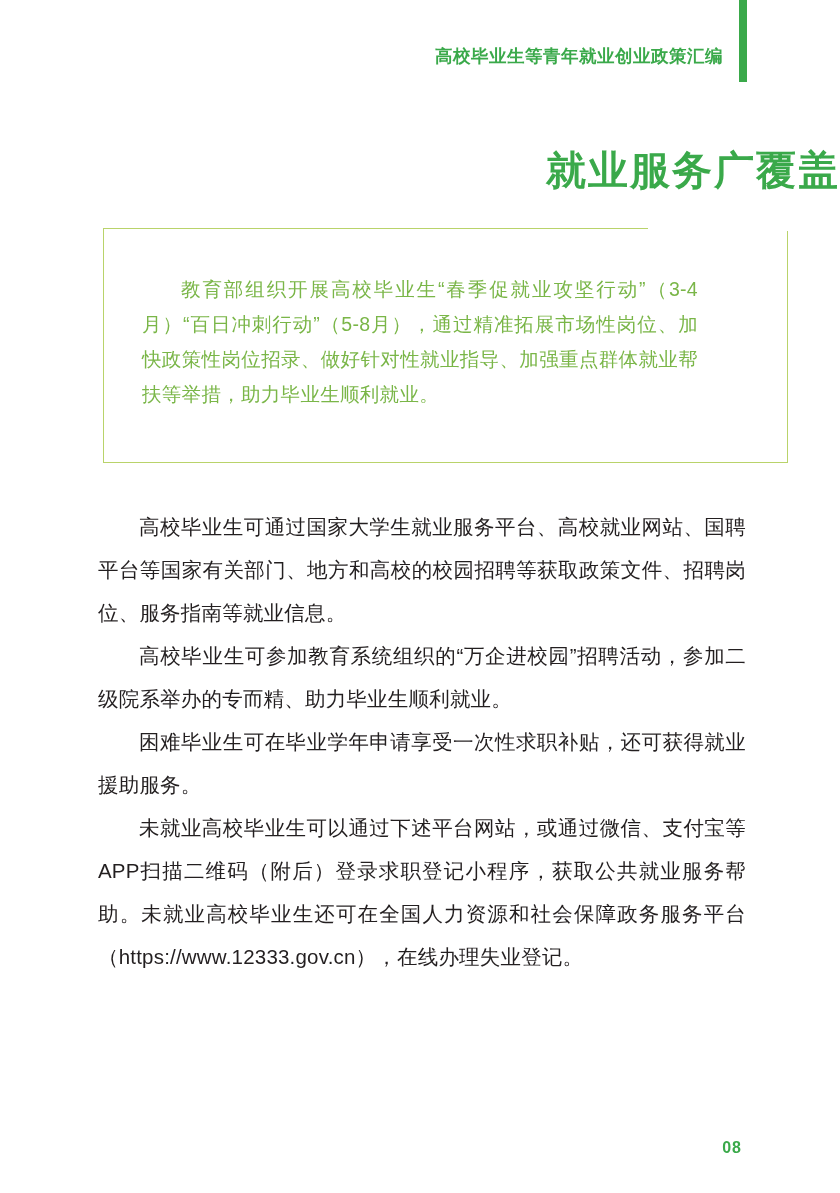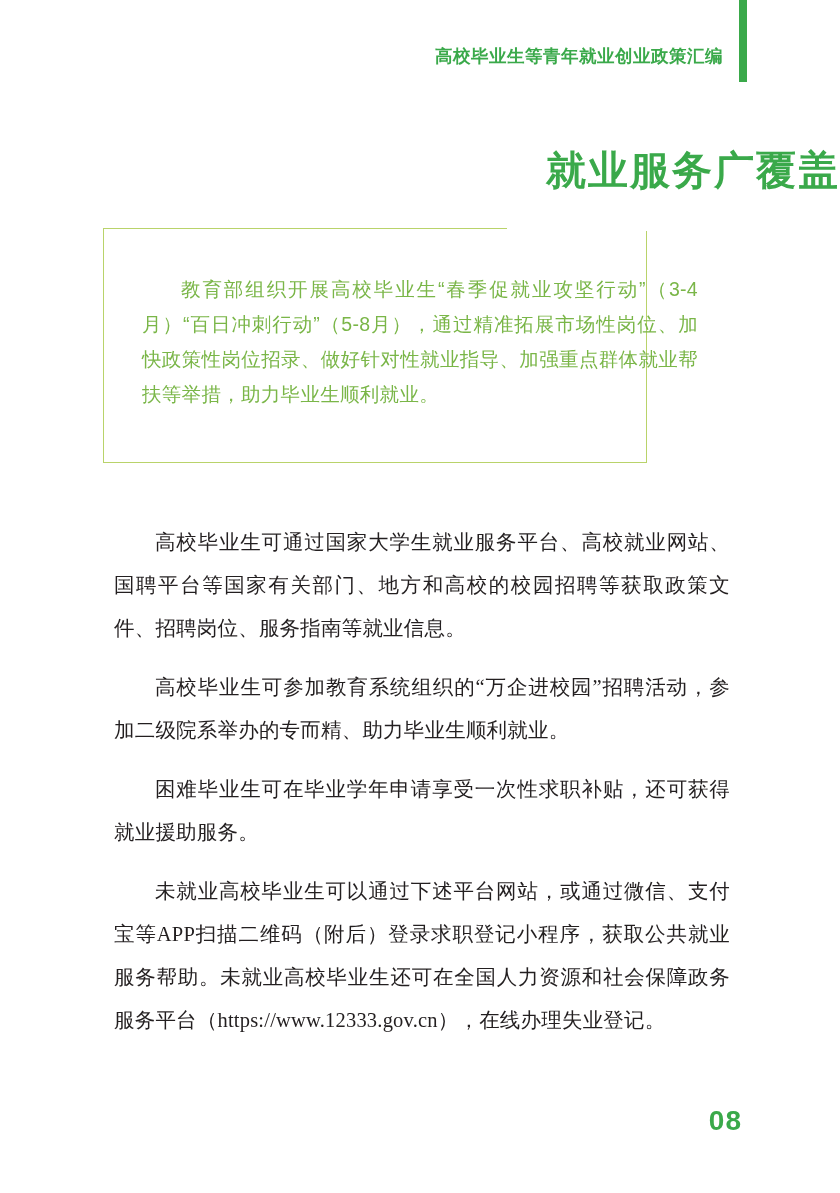--- a/index.html
+++ b/index.html
@@ -62,21 +62,21 @@
     font-weight: bold;
     color: #3aa94a;
     letter-spacing: 2px;
   }
 
   
   .callout {
     position: absolute;
     top: 228px;
     left: 103px;
-    width: 544px;
+    width: 685px;
     height: 235px;
     box-sizing: border-box;
     border: 1.5px solid #b9d36a;
   }
   .callout-notch {
     position: absolute;
     top: -2px;
     right: -1px;
     width: 140px;
     height: 4px;
@@ -101,31 +101,30 @@
     top: 505px;
     left: 98px;
     width: 648px;
     font-size: 20.5px;
     line-height: 43px;
     color: #231f20;
     text-align: justify;
     letter-spacing: 0.2px;
   }
   .body-text p {
-    margin: 16px;
+    margin: 0;
     text-indent: 41px;
-    font-family: Liberation Serif, serif;
   }
 
   
   .page-number {
     position: absolute;
-    bottom: 56px;
+    bottom: 36px;
     right: 98px;
-    font-size: 28px;
+    font-size: 16px;
     font-weight: bold;
     color: #3aa94a;
     letter-spacing: 1px;
   }
 </style>
 </head>
 <body>
 
 <div class="page">
 

